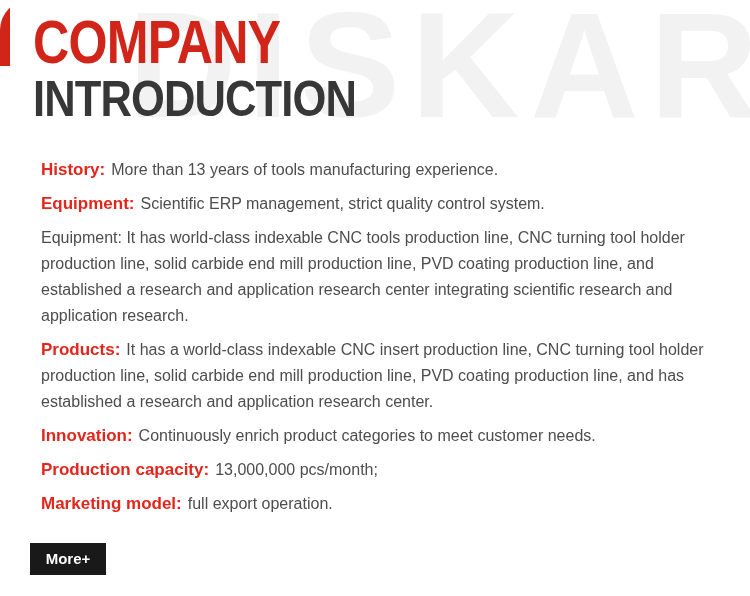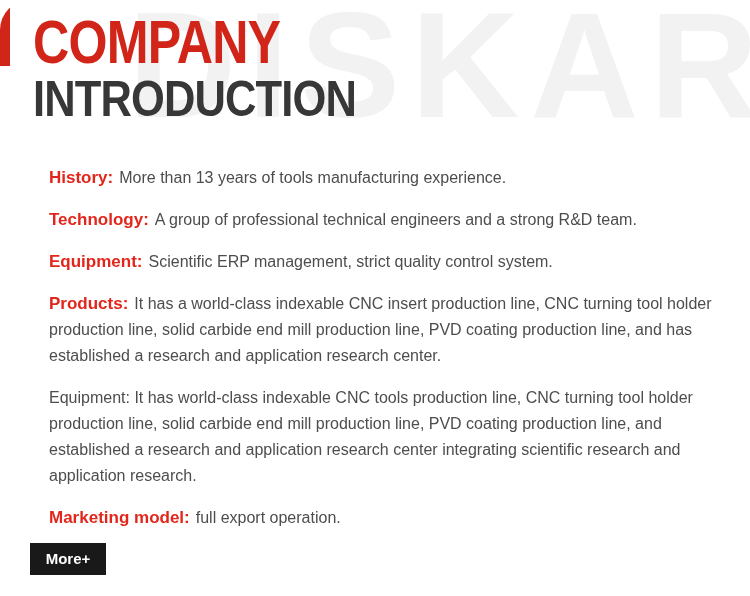--- a/index.html
+++ b/index.html
@@ -63,21 +63,21 @@
   }
 
   
   .content {
     position: absolute;
     left: 33px; top: 149px;
     width: 713px;
     z-index: 1;
   }
   .content p {
-    margin: 16px;
+    margin: 8px;
     font-size: 16px;
     line-height: 26px;
     color: #4d4d4d;
   }
   .lbl {
     font-weight: bold;
     font-size: 17px;
     color: #e2261b;
     margin-right: 6px;
   }
@@ -107,22 +107,23 @@
 
   <div class="header">
     <div class="watermark">DISKAR</div>
     <div class="accent-bar"></div>
     <div class="title1">COMPANY</div>
     <div class="title2">INTRODUCTION</div>
   </div>
 
   <div class="content">
     <p><span class="lbl">History:</span><span>More than 13 years of tools manufacturing experience.</span></p>
-    <p><span class="lbl">Technology:</span><span>A group of professional technical engineers and a strong R&amp;D team.</span></p>
     <p><span class="lbl">Equipment:</span><span>Scientific ERP management, strict quality control system.</span></p>
+    <p><span>Equipment: It has world-class indexable CNC tools production line, CNC turning tool holder production line, solid carbide end mill production line, PVD coating production line, and established a research and application research center integrating scientific research and application research.</span></p>
     <p><span class="lbl">Products:</span><span>It has a world-class indexable CNC insert production line, CNC turning tool holder production line, solid carbide end mill production line, PVD coating production line, and has established a research and application research center.</span></p>
-    <p><span>Equipment: It has world-class indexable CNC tools production line, CNC turning tool holder production line, solid carbide end mill production line, PVD coating production line, and established a research and application research center integrating scientific research and application research.</span></p>
+    <p><span class="lbl">Innovation:</span><span>Continuously enrich product categories to meet customer needs.</span></p>
+    <p><span class="lbl">Production capacity:</span><span>13,000,000 pcs/month;</span></p>
     <p><span class="lbl">Marketing model:</span><span>full export operation.</span></p>
   </div>
 
   <button class="more-btn">More+</button>
 
 </div>
 
 </body></html>

